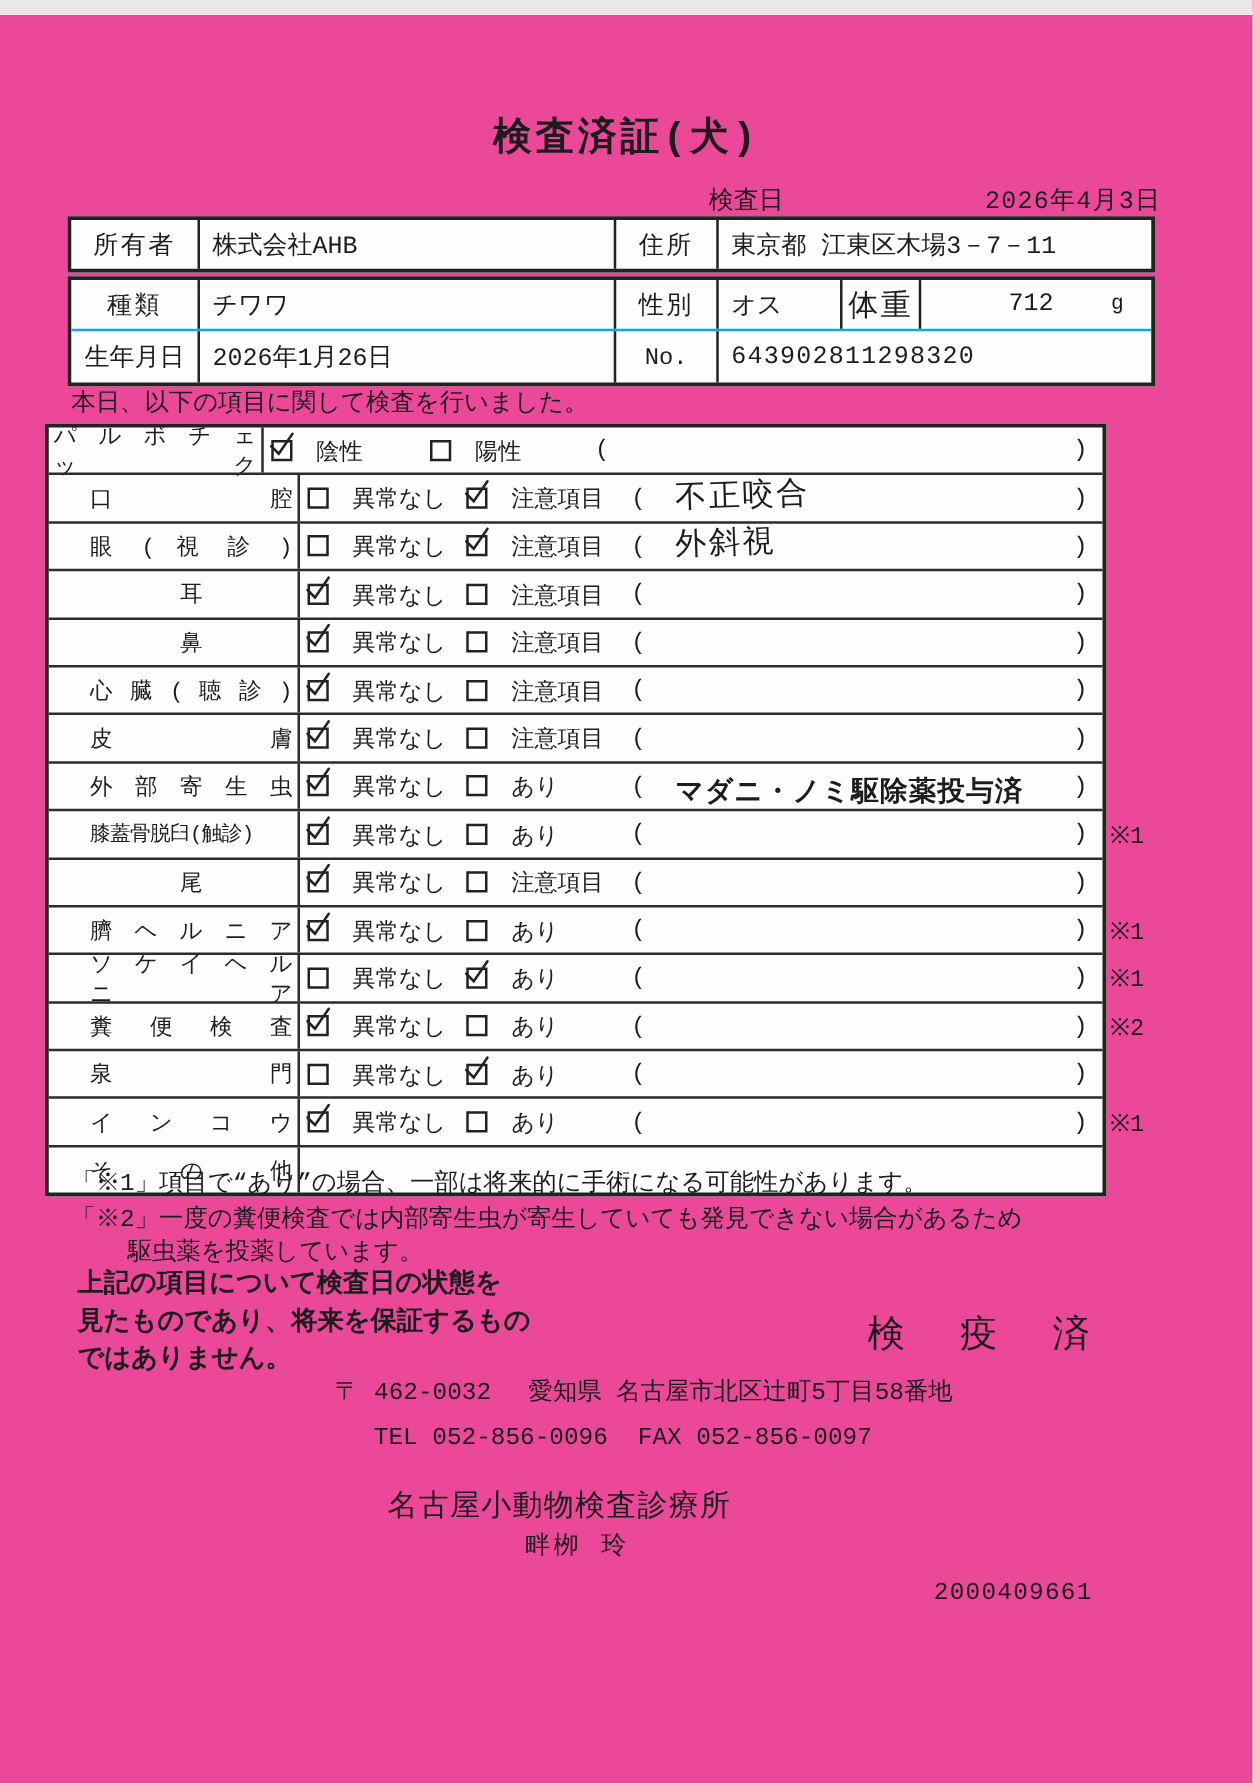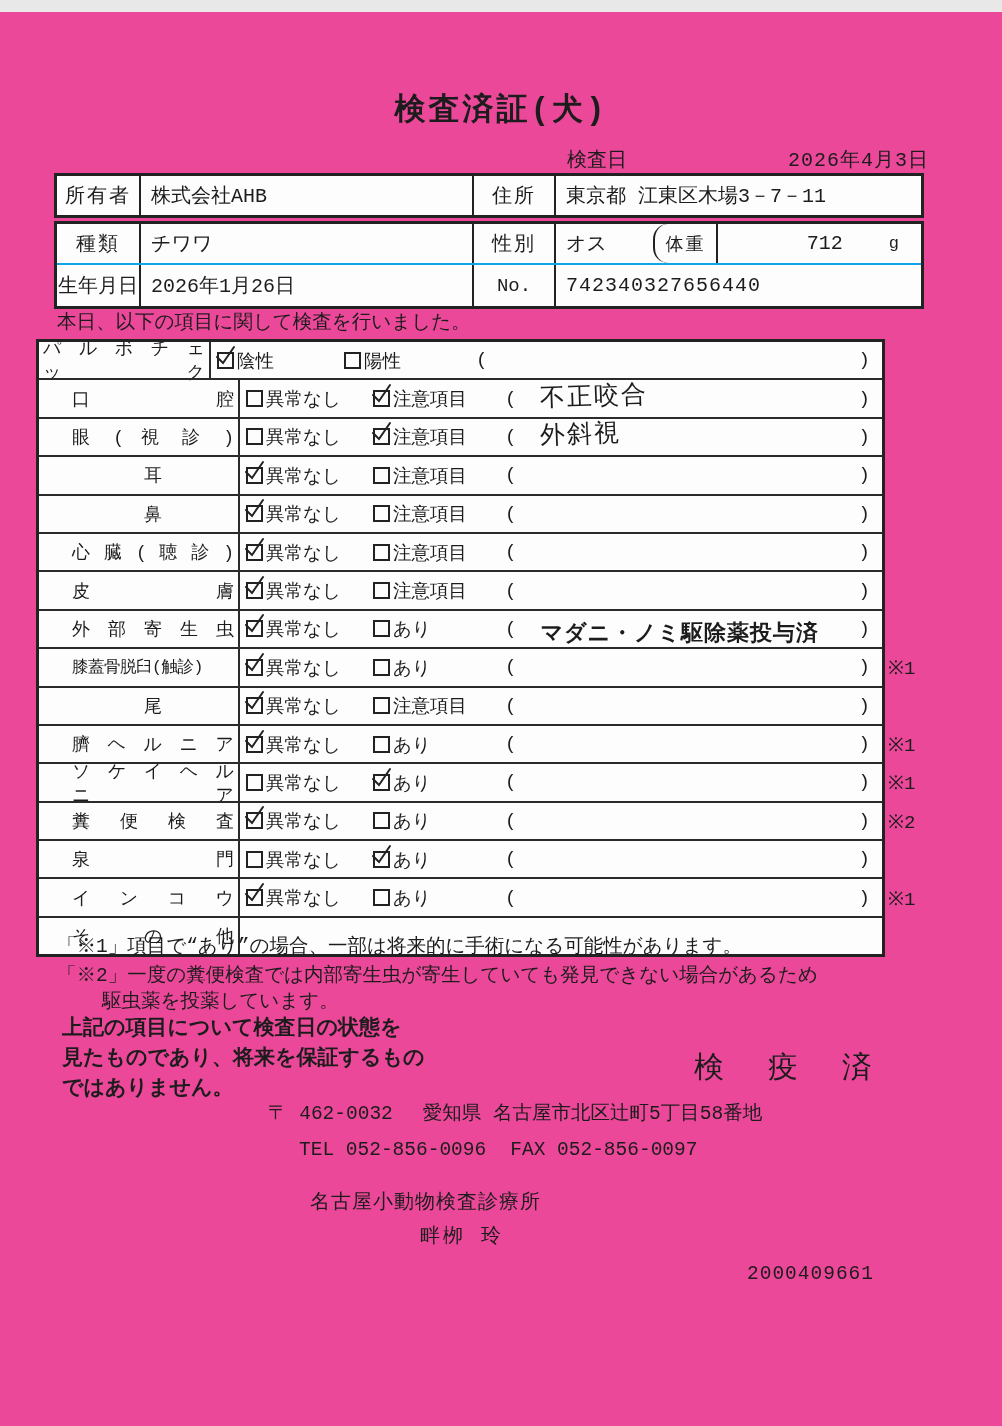--- a/index.html
+++ b/index.html
@@ -15,43 +15,43 @@
   .date-value{top:134px;left:788px;font-size:20px;letter-spacing:1px;}
 
   
   .info-table{left:54px;width:864px;border:3px solid #222;background:#fdfdfd;}
   .itr{display:flex;align-items:stretch;height:39px;}
   .itr + .itr{border-top:2px solid #0ea5e9;}
   .ic{display:flex;align-items:center;font-size:20px;box-sizing:border-box;}
   .ic.lab{justify-content:center;letter-spacing:2px;}
   .ic.val{padding-left:10px;}
   .bl{border-left:2px solid #222;}
-  .w-lab1{width:82px;}
+  .w-lab1{width:101px;}
   .w-val1{width:333px;}
   .w-lab2{width:82px;}
   .w-sex{width:99px;}
-  .w-wlab{width:63px;font-size:18px;border-radius:15px;}
+  .w-wlab{width:63px;font-size:24px;}
   .weight-val{flex:1;justify-content:flex-end;padding-right:22px;gap:30px;}
   .weight-unit{font-size:17px;margin-left:16px;}
   .flex1{flex:1;}
 
   .intro{top:296px;left:57px;font-size:19.5px;}
 
   
   .checklist{top:327px;left:36px;width:843px;border:3px solid #222;background:#fdfdfd;}
   .row{display:flex;align-items:center;height:36.4px;position:relative;}
   .row + .row{border-top:2px solid #2b2b2b;padding-left:29px;}
   .lbl{width:172px;align-self:stretch;display:flex;align-items:center;
        border-right:2px solid #2b2b2b;box-sizing:border-box;padding:0 4px;
        font-size:18px;}
   .lbl span{width:100%;text-align:justify;text-align-last:justify;word-break:keep-all;}
   .lbl.center span{text-align:center;text-align-last:center;}
   .lbl.tight span{font-size:16.5px;letter-spacing:-0.5px;text-align:left;text-align-last:auto;white-space:nowrap;}
   .content{flex:1;display:flex;align-items:center;padding-left:6px;height:100%;}
-  .opt{display:flex;align-items:center;font-size:18.5px;}
+  .opt{display:flex;align-items:center;font-size:18.5px;gap:16px;}
   .opt.o1{width:127px;}
   .opt.o2{width:132px;}
   .box{width:13px;height:13px;border:2px solid #222;margin-right:3px;
        position:relative;flex:none;background:#fdfdfd;}
   .box .tick{display:none;position:absolute;top:-9px;left:-4px;}
   .box.checked .tick{display:block;}
   .tick polyline{fill:none;stroke:#222;stroke-width:2px;stroke-linecap:round;}
   .paren{flex:1;display:flex;align-items:center;font-size:19px;padding-right:12px;}
   .paren .close{margin-left:auto;}
   .pval{margin-left:24px;}
@@ -66,21 +66,21 @@
   .note2{top:949px;left:57px;font-size:19.5px;}
   .note2b{top:975px;left:102px;font-size:19.5px;}
 
   
   .statement{top:1002px;left:62px;font-size:21px;font-weight:700;line-height:30px;width:400px;}
   .stamp{top:1035px;left:694px;font-size:30px;letter-spacing:13px;font-weight:500;}
   .addr{top:1087px;left:268px;font-size:19.5px;}
   .addr .postal{margin-right:30px;}
   .tel{top:1127px;left:299px;font-size:19.5px;}
   .tel .fax{margin-left:24px;}
-  .clinic{top:1176px;left:310px;font-size:20px;letter-spacing:1px;}
+  .clinic{top:1176px;left:310px;font-size:24px;letter-spacing:1px;}
   .vet{top:1210px;left:420px;font-size:20px;letter-spacing:3px;}
   .serial{top:1251px;left:747px;font-size:19.5px;letter-spacing:1px;}
 </style>
 </head>
 <body>
 
 <div id="page">
 
   <div class="abs title">検査済証(犬)</div>
   <div class="abs date-label">検査日</div>
@@ -104,21 +104,21 @@
       <div class="ic lab w-wlab bl">体重</div>
       <div class="ic weight-val bl">
         <span>712</span>
         <span class="weight-unit">g</span>
       </div>
     </div>
     <div class="itr" style="height:41px;">
       <div class="ic lab w-lab1" style="letter-spacing:0;">生年月日</div>
       <div class="ic val w-val1 bl">2026年1月26日</div>
       <div class="ic lab w-lab2 bl" style="letter-spacing:0;font-size:19px;">No.</div>
-      <div class="ic val flex1 bl" style="letter-spacing:1px;">742340327656440</div>
+      <div class="ic val flex1 bl" style="letter-spacing:1px;">643902811298320</div>
     </div>
   </div>
 
   <div class="abs intro">本日、以下の項目に関して検査を行いました。</div>
 
   <div class="abs checklist">
 
     <div class="row">
       <div class="lbl">
           <span>パ ル ボ チ ェ ッ ク</span>

